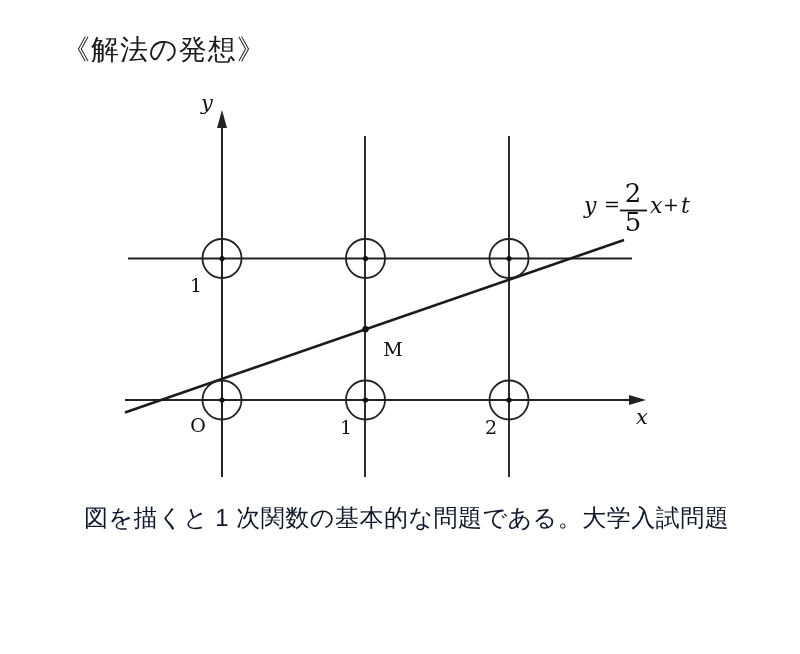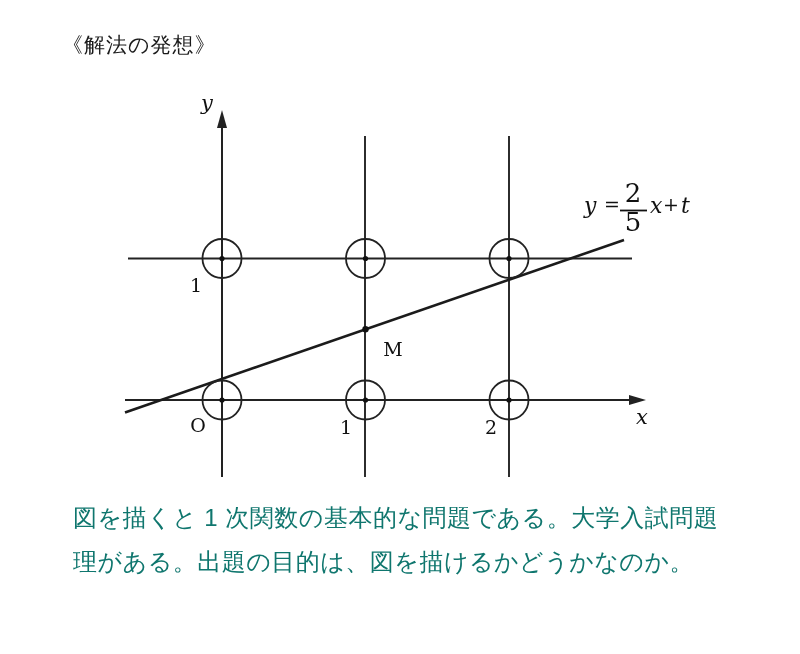--- a/index.html
+++ b/index.html
@@ -3,25 +3,25 @@
 <meta charset="utf-8">
 <style>
   html,body{margin:0;padding:0}
   body{
     width:800px;height:654px;position:relative;overflow:hidden;
     background:#ffffff;
     font-family:"Liberation Sans","DejaVu Sans",sans-serif;
   }
   .title{
     position:absolute;left:62px;top:31px;
-    font-size:21px;font-weight:500;letter-spacing:1px;
+    font-size:28px;font-weight:500;letter-spacing:1px;
     color:#1a1a1a;white-space:nowrap;
   }
   .figure-svg{position:absolute;left:0;top:0}
-  .para{position:absolute;left:73px;top:496px;color:#0f766e}
+  .para{position:absolute;left:84px;top:496px;color:#0f172a}
   .para .pline{
     font-size:24px;line-height:43.5px;letter-spacing:.5px;white-space:nowrap;
   }
   
   .ax{stroke:#222;stroke-width:2;fill:none}
   .grid{stroke:#222;stroke-width:1.9;fill:none}
   .slant{stroke:#1b1b1b;stroke-width:2.6;fill:none}
   .frac-bar{stroke:#111;stroke-width:1.8}
   .arrow{fill:#222;stroke:none}
   text.serif{font-family:"DejaVu Serif","Liberation Serif",serif;fill:#111}
@@ -83,14 +83,13 @@
     <line class="frac-bar" x1="620" y1="210.5" x2="647" y2="210.5"></line>
     <text class="serif eq-num" x="633" y="231" text-anchor="middle">5</text>
     <text class="serif it eq-it" x="650" y="213">x</text>
     <text class="serif eq-rm" x="663" y="211">+</text>
     <text class="serif it eq-it" x="681" y="213">t</text>
   </g>
 </svg>
 
 <div class="para">
   <div class="pline">図を描くと 1 次関数の基本的な問題である。大学入試問題</div>
-  <div class="pline">理がある。出題の目的は、図を描けるかどうかなのか。</div>
 </div>
 
 </body></html>

